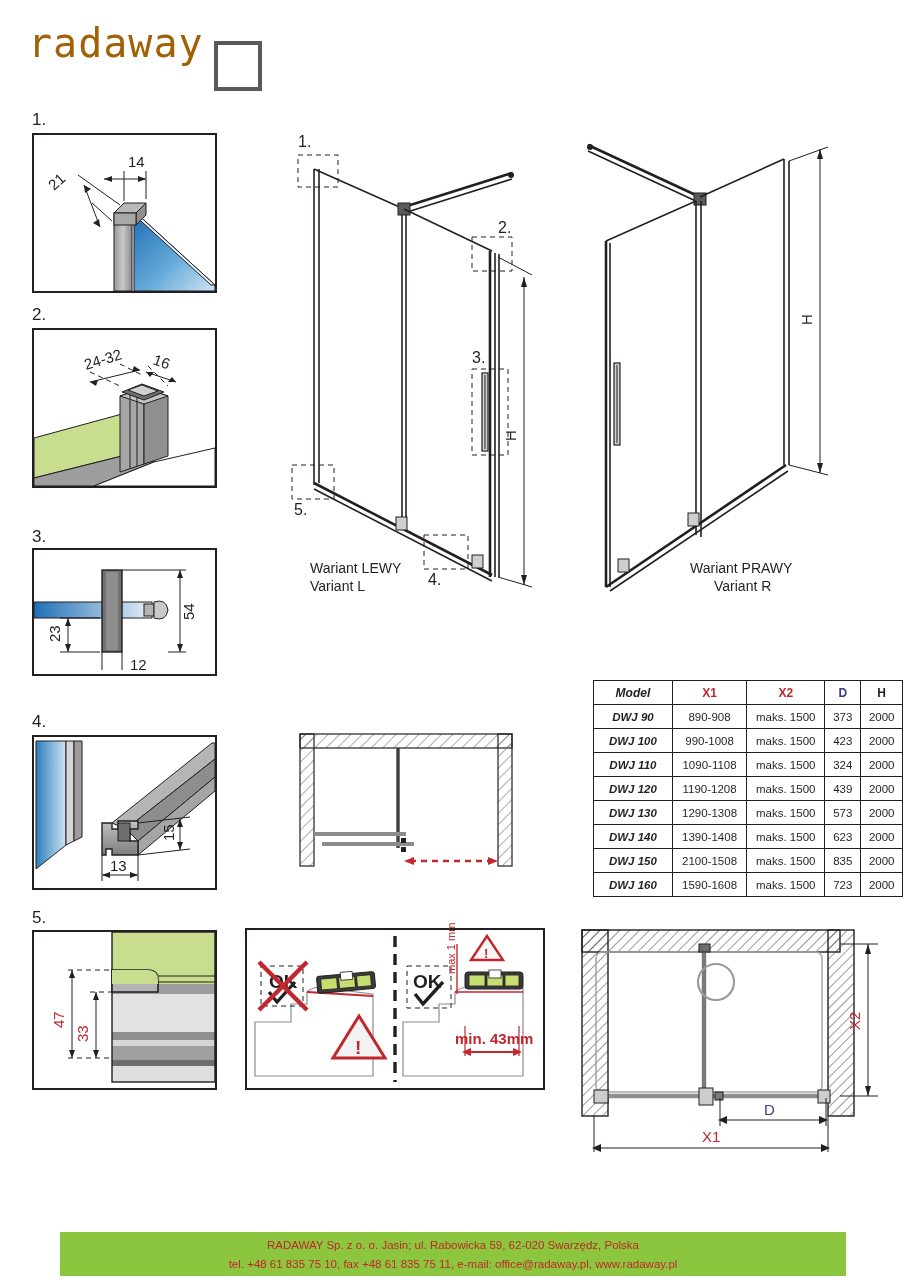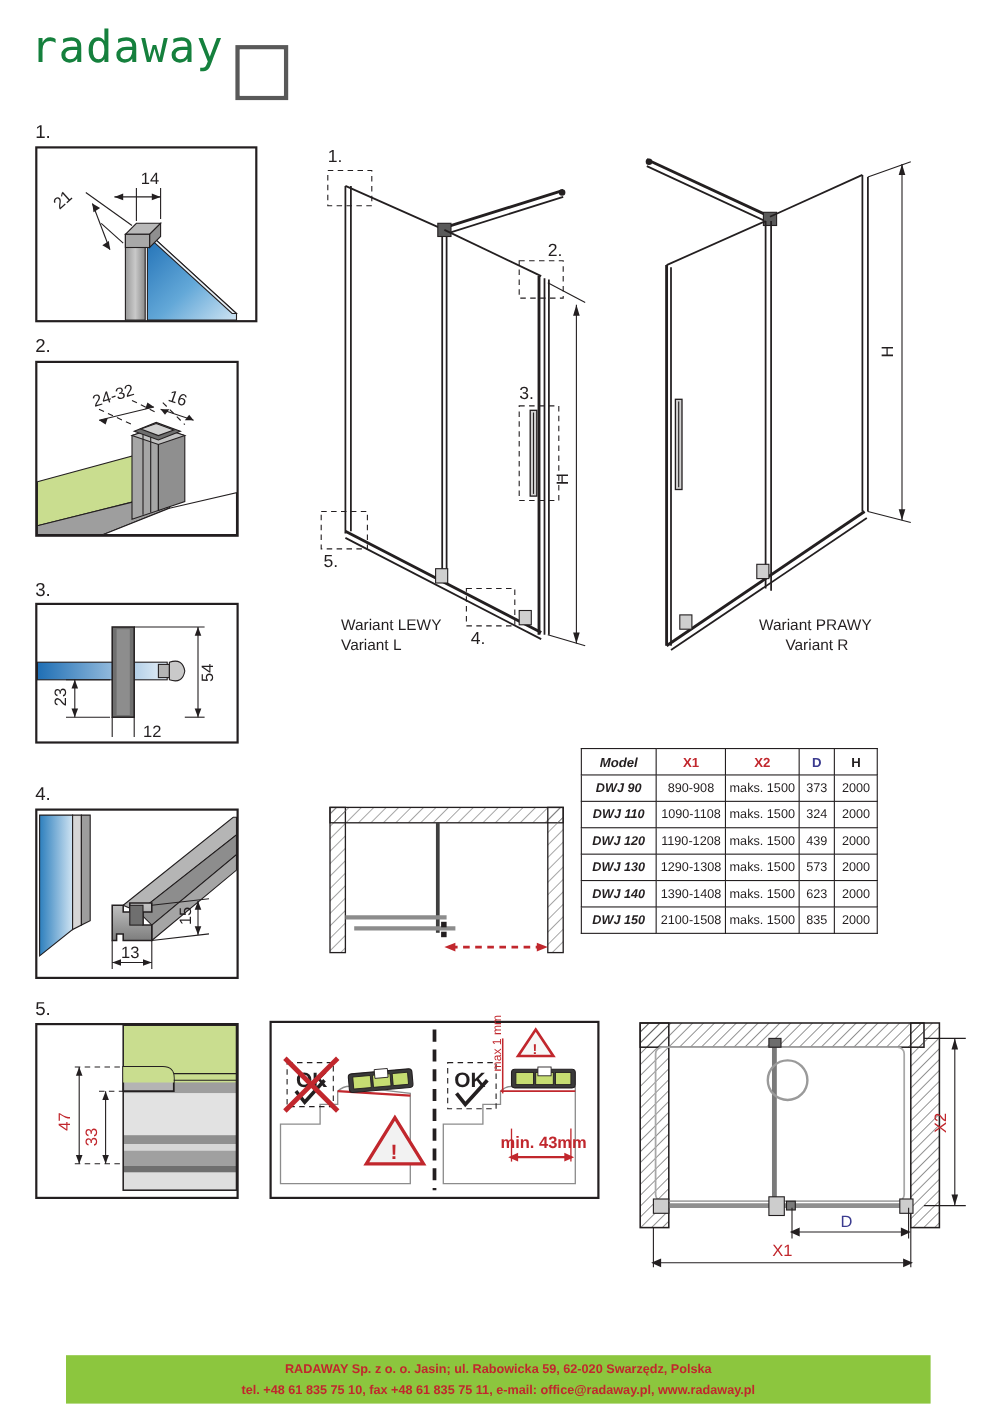--- a/index.html
+++ b/index.html
@@ -3,38 +3,38 @@
 <meta charset="utf-8">
 <style>
   html,body{margin:0;padding:0;background:#fff;}
   body{width:906px;height:1280px;position:relative;overflow:hidden;
        font-family:"Liberation Sans",sans-serif;color:#231f20;}
   .abs{position:absolute;}
 
   
   #header{left:0;top:0;width:906px;height:90px;}
   #logo-wrap{left:28px;top:20px;width:240px;height:52px;}
-  #logo-text{font-size:40px;letter-spacing:1px;color:#15803d;
+  #logo-text{font-size:40px;letter-spacing:1px;color:#a16207;
              font-family:"DejaVu Sans Mono",monospace;line-height:46px;}
   #logo-square{left:186px;top:21px;width:40px;height:42px;border:4px solid #595959;}
   #logo-square i{display:block;width:100%;height:100%;border:3px solid #fff;box-sizing:border-box;}
   #doc-title{right:46px;top:20px;font-size:30px;font-weight:bold;letter-spacing:.5px;color:#231f20;
              font-family:"Liberation Sans",sans-serif;}
 
   
   .panel{border:2px solid #231f20;background:#fff;box-sizing:border-box;}
   .callout-num{font-size:17px;color:#231f20;}
 
   
   #footer{left:60px;top:1232px;width:786px;height:44px;background:#8cc63e;}
-  #footer div{text-align:center;color:#c1272d;font-size:11.5px;font-weight:bold;line-height:19px;}
+  #footer div{text-align:center;color:#c1272d;font-size:11.5px;font-weight:normal;line-height:19px;}
   #footer .f1{padding-top:4px;}
 
   
-  #spec-table{left:528px;top:680px;width:270px;border-collapse:collapse;
+  #spec-table{left:593px;top:680px;width:310px;border-collapse:collapse;
               font-size:11.5px;}
   #spec-table td,#spec-table th{border:1.5px solid #231f20;text-align:center;
         padding:3px 2px;height:17px;font-weight:bold;}
   #spec-table thead th{font-size:12px;}
   #spec-table .c-model{width:86px;font-style:italic;}
   #spec-table .c-x1{width:82px;}
   #spec-table .c-x2{width:86px;}
   #spec-table .c-d{width:35px;}
   #spec-table .c-h{width:40px;}
   #spec-table td.val{font-weight:normal;}
@@ -62,21 +62,21 @@
     <div id="logo-text">radaway</div>
     <div class="abs" id="logo-square">
         <i></i>
       </div>
   </div>
 </div>
 
 <div class="abs" style="left:32px;top:110px;">
   <span class="callout-num">1.</span>
 </div>
-<div class="abs panel" style="left:32px;top:133px;width:202px;height:160px;">
+<div class="abs panel" style="left:32px;top:133px;width:185px;height:160px;">
   <svg width="181" height="156" viewBox="0 0 181 156">
 
     <defs>
       <linearGradient id="g1" x1="0" y1="0" x2="1" y2="1">
         <stop offset="0" stop-color="#1f6fb5"></stop>
           <stop offset=".55" stop-color="#63a8d8"></stop>
         <stop offset="1" stop-color="#cfe4f3"></stop>
       </linearGradient>
       <linearGradient id="gm" x1="0" y1="0" x2="1" y2="0">
         <stop offset="0" stop-color="#9a9a9a"></stop>
@@ -394,20 +394,27 @@
   </thead>
   <tbody>
     <tr>
       <td class="c-model">DWJ 90</td>
       <td class="val">890-908</td>
       <td class="val">maks. 1500</td>
       <td class="val">373</td>
       <td class="val">2000</td>
     </tr>
     <tr>
+      <td class="c-model">DWJ 100</td>
+      <td class="val">990-1008</td>
+      <td class="val">maks. 1500</td>
+      <td class="val">423</td>
+      <td class="val">2000</td>
+    </tr>
+    <tr>
       <td class="c-model">DWJ 110</td>
       <td class="val">1090-1108</td>
       <td class="val">maks. 1500</td>
       <td class="val">324</td>
       <td class="val">2000</td>
     </tr>
     <tr>
       <td class="c-model">DWJ 120</td>
       <td class="val">1190-1208</td>
       <td class="val">maks. 1500</td>
@@ -426,20 +433,27 @@
       <td class="val">1390-1408</td>
       <td class="val">maks. 1500</td>
       <td class="val">623</td>
       <td class="val">2000</td>
     </tr>
     <tr>
       <td class="c-model">DWJ 150</td>
       <td class="val">2100-1508</td>
       <td class="val">maks. 1500</td>
       <td class="val">835</td>
+      <td class="val">2000</td>
+    </tr>
+    <tr>
+      <td class="c-model">DWJ 160</td>
+      <td class="val">1590-1608</td>
+      <td class="val">maks. 1500</td>
+      <td class="val">723</td>
       <td class="val">2000</td>
     </tr>
   </tbody>
 </table>
 
 <div class="abs panel" style="left:245px;top:928px;width:300px;height:162px;">
   <svg width="296" height="158" viewBox="0 0 296 158">
 
     <line x1="148" y1="6" x2="148" y2="152" stroke="#231f20" stroke-width="3.4" stroke-dasharray="11 7"></line>
 

